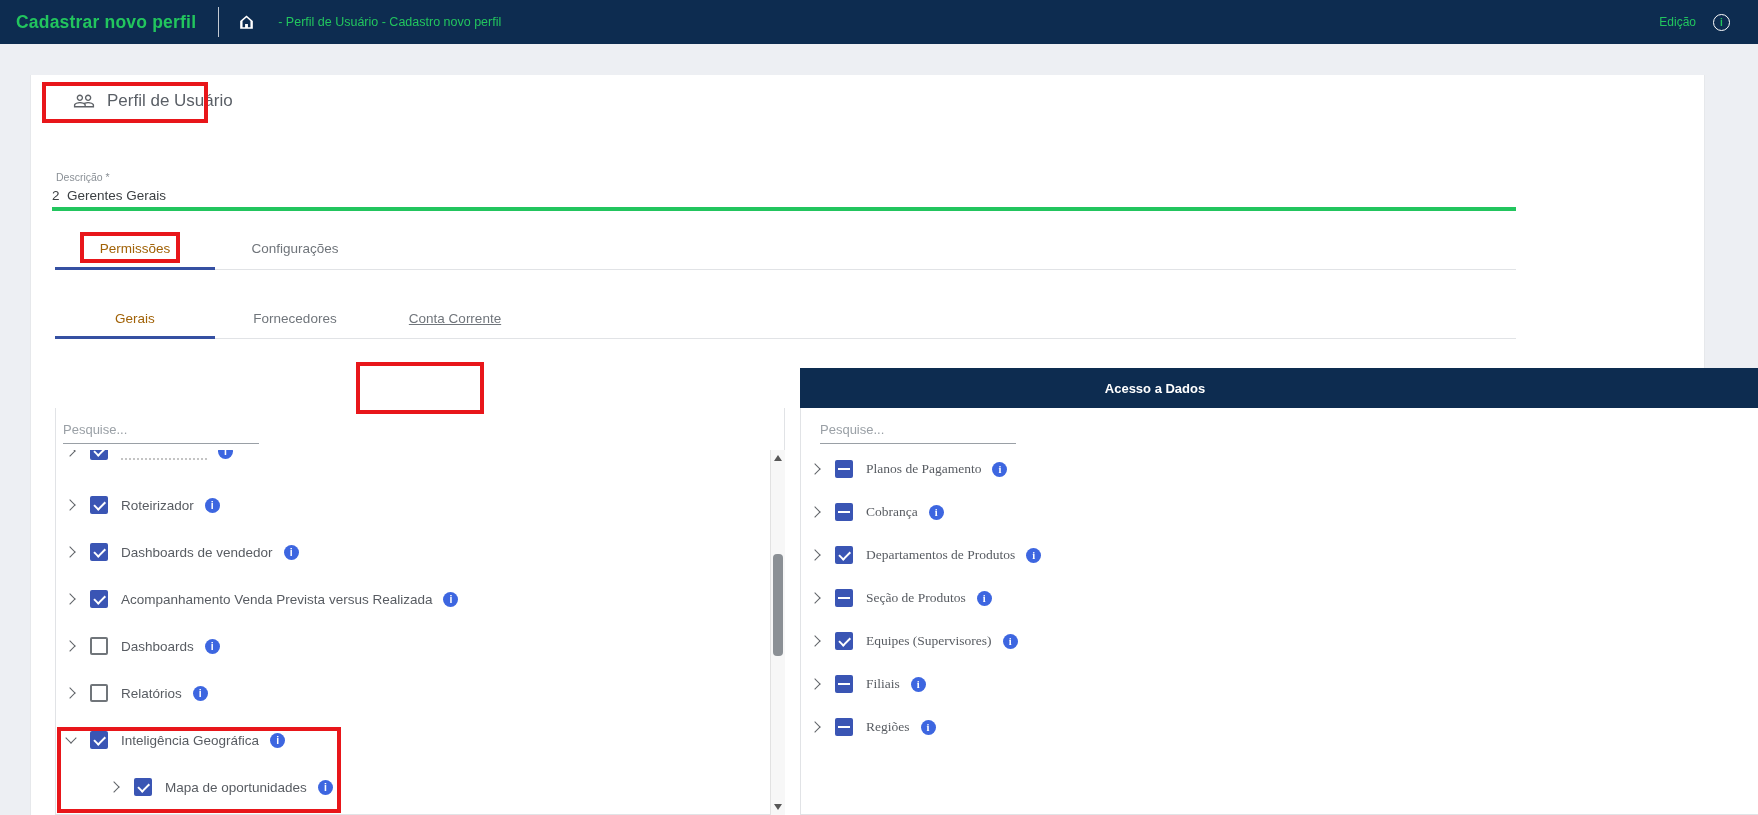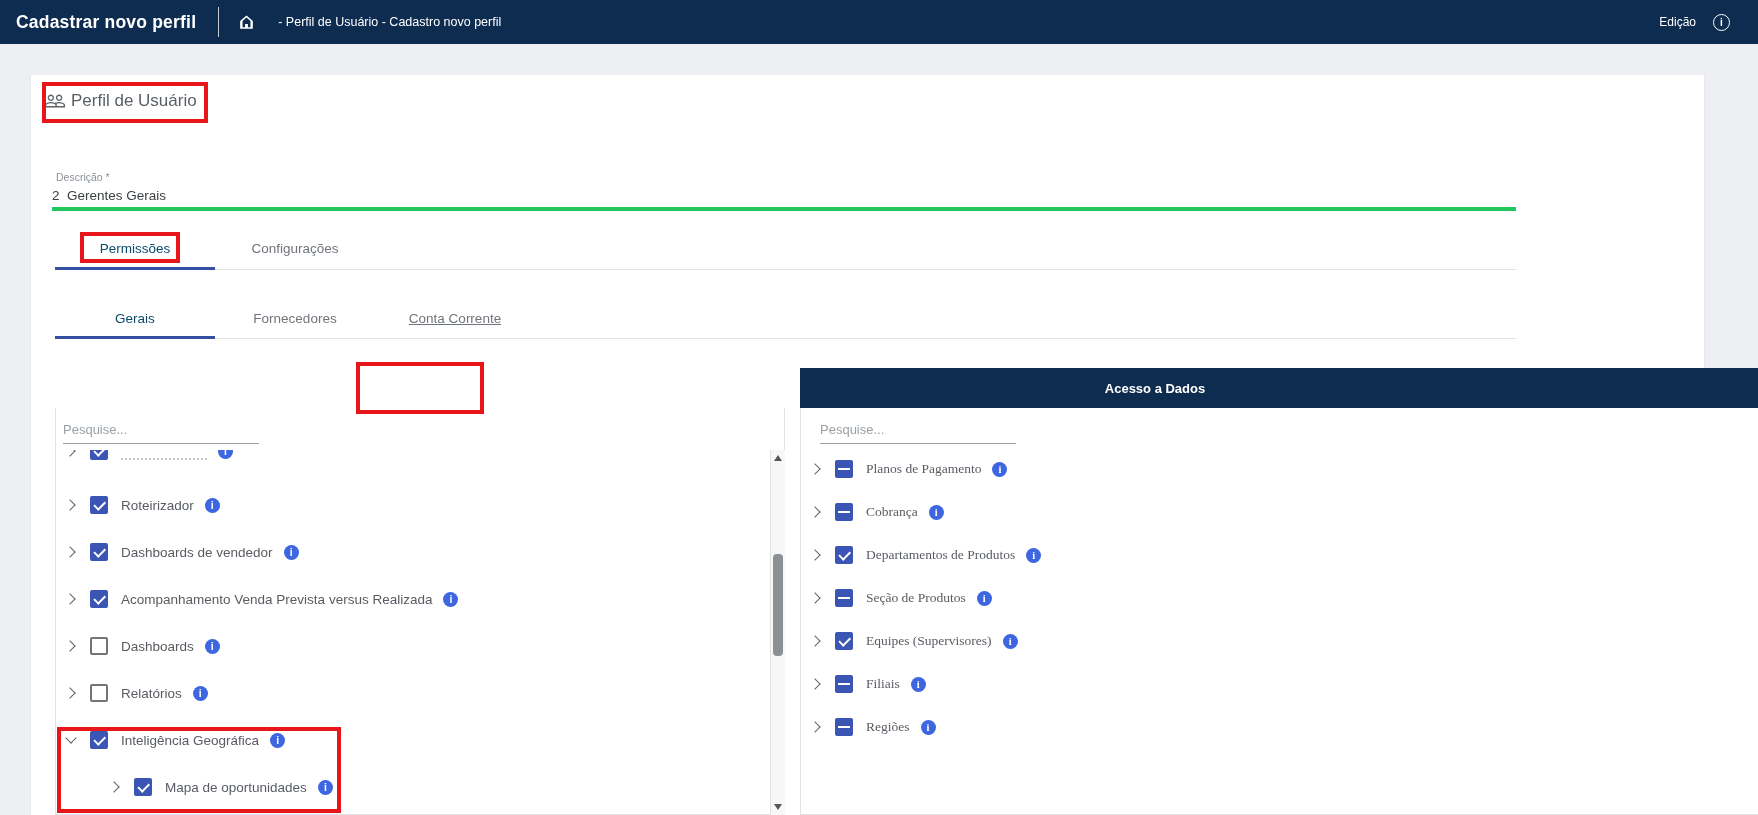--- a/index.html
+++ b/index.html
@@ -8,48 +8,48 @@
   *{box-sizing:border-box;}
   html,body{margin:0;padding:0;}
   body{
     width:1758px;height:815px;overflow:hidden;background:#edeff3;
     font-family:"Liberation Sans","DejaVu Sans",sans-serif;position:relative;
   }
   .page{position:absolute;inset:0;width:1758px;height:815px;}
 
   
   .topbar{position:absolute;left:0;top:0;width:1758px;height:44px;background:var(--navy);
-    display:flex;align-items:center;color:#ffffff;}
+    display:flex;align-items:center;color:#22c55e;}
   .tb-title{font-size:17.5px;font-weight:bold;margin-left:16px;letter-spacing:.2px;white-space:nowrap;}
   .tb-divider{width:1px;height:30px;background:rgba(255,255,255,.75);margin-left:22px;}
   .tb-home{margin-left:18px;display:flex;align-items:center;}
   .tb-crumb{font-size:12.5px;margin-left:22px;white-space:nowrap;}
   .tb-right{position:absolute;right:28px;top:0;height:44px;display:flex;align-items:center;gap:17px;}
   .tb-edition{font-size:12px;}
   .tb-info{width:17px;height:17px;border:1.5px solid #fff;border-radius:50%;
     display:flex;align-items:center;justify-content:center;font-size:10px;font-weight:bold;}
 
   
   .card{position:absolute;left:30px;top:75px;width:1675px;height:740px;background:#fff;
     border-left:1px solid #e6e8eb;border-right:1px solid #e6e8eb;}
 
   
-  .heading{position:absolute;left:44px;top:90px;display:flex;align-items:center;gap:5px;}
+  .heading{position:absolute;left:73px;top:90px;display:flex;align-items:center;gap:12px;}
   .heading-text{font-size:17px;color:#5a5f66;}
 
   
   .desc-label{position:absolute;left:56px;top:171px;font-size:10.5px;color:#8a9096;}
   .desc-input{position:absolute;left:52px;top:188px;width:1464px;height:23px;border:none;outline:none;
     border-bottom:4px solid #22c55e;font-size:13.5px;color:#3c4043;padding:0 0 4px 0;background:transparent;
     font-family:"Liberation Sans","DejaVu Sans",sans-serif;}
 
   
   .tab{position:absolute;width:160px;height:24px;display:flex;align-items:center;justify-content:center;
     font-size:13.5px;color:#70757b;cursor:default;white-space:nowrap;}
-  .tab.active{color:#0c4a6e;}
+  .tab.active{color:#a16207;}
   .tabline{position:absolute;left:55px;width:1461px;height:1px;background:#e1e3e6;}
   .tabbar{position:absolute;width:160px;height:3px;background:var(--accent);}
 
   
   .panel{position:absolute;top:368px;bottom:0;background:#fff;}
   .panel-left{left:55px;width:730px;}
   .panel-right{left:800px;width:1006px;}
   .phead{position:absolute;left:0;top:0;right:0;height:40px;background:var(--navy);color:#fff;
     display:flex;align-items:center;}
   .phead .ph-text{font-size:13px;font-weight:bold;width:100%;text-align:center;}

